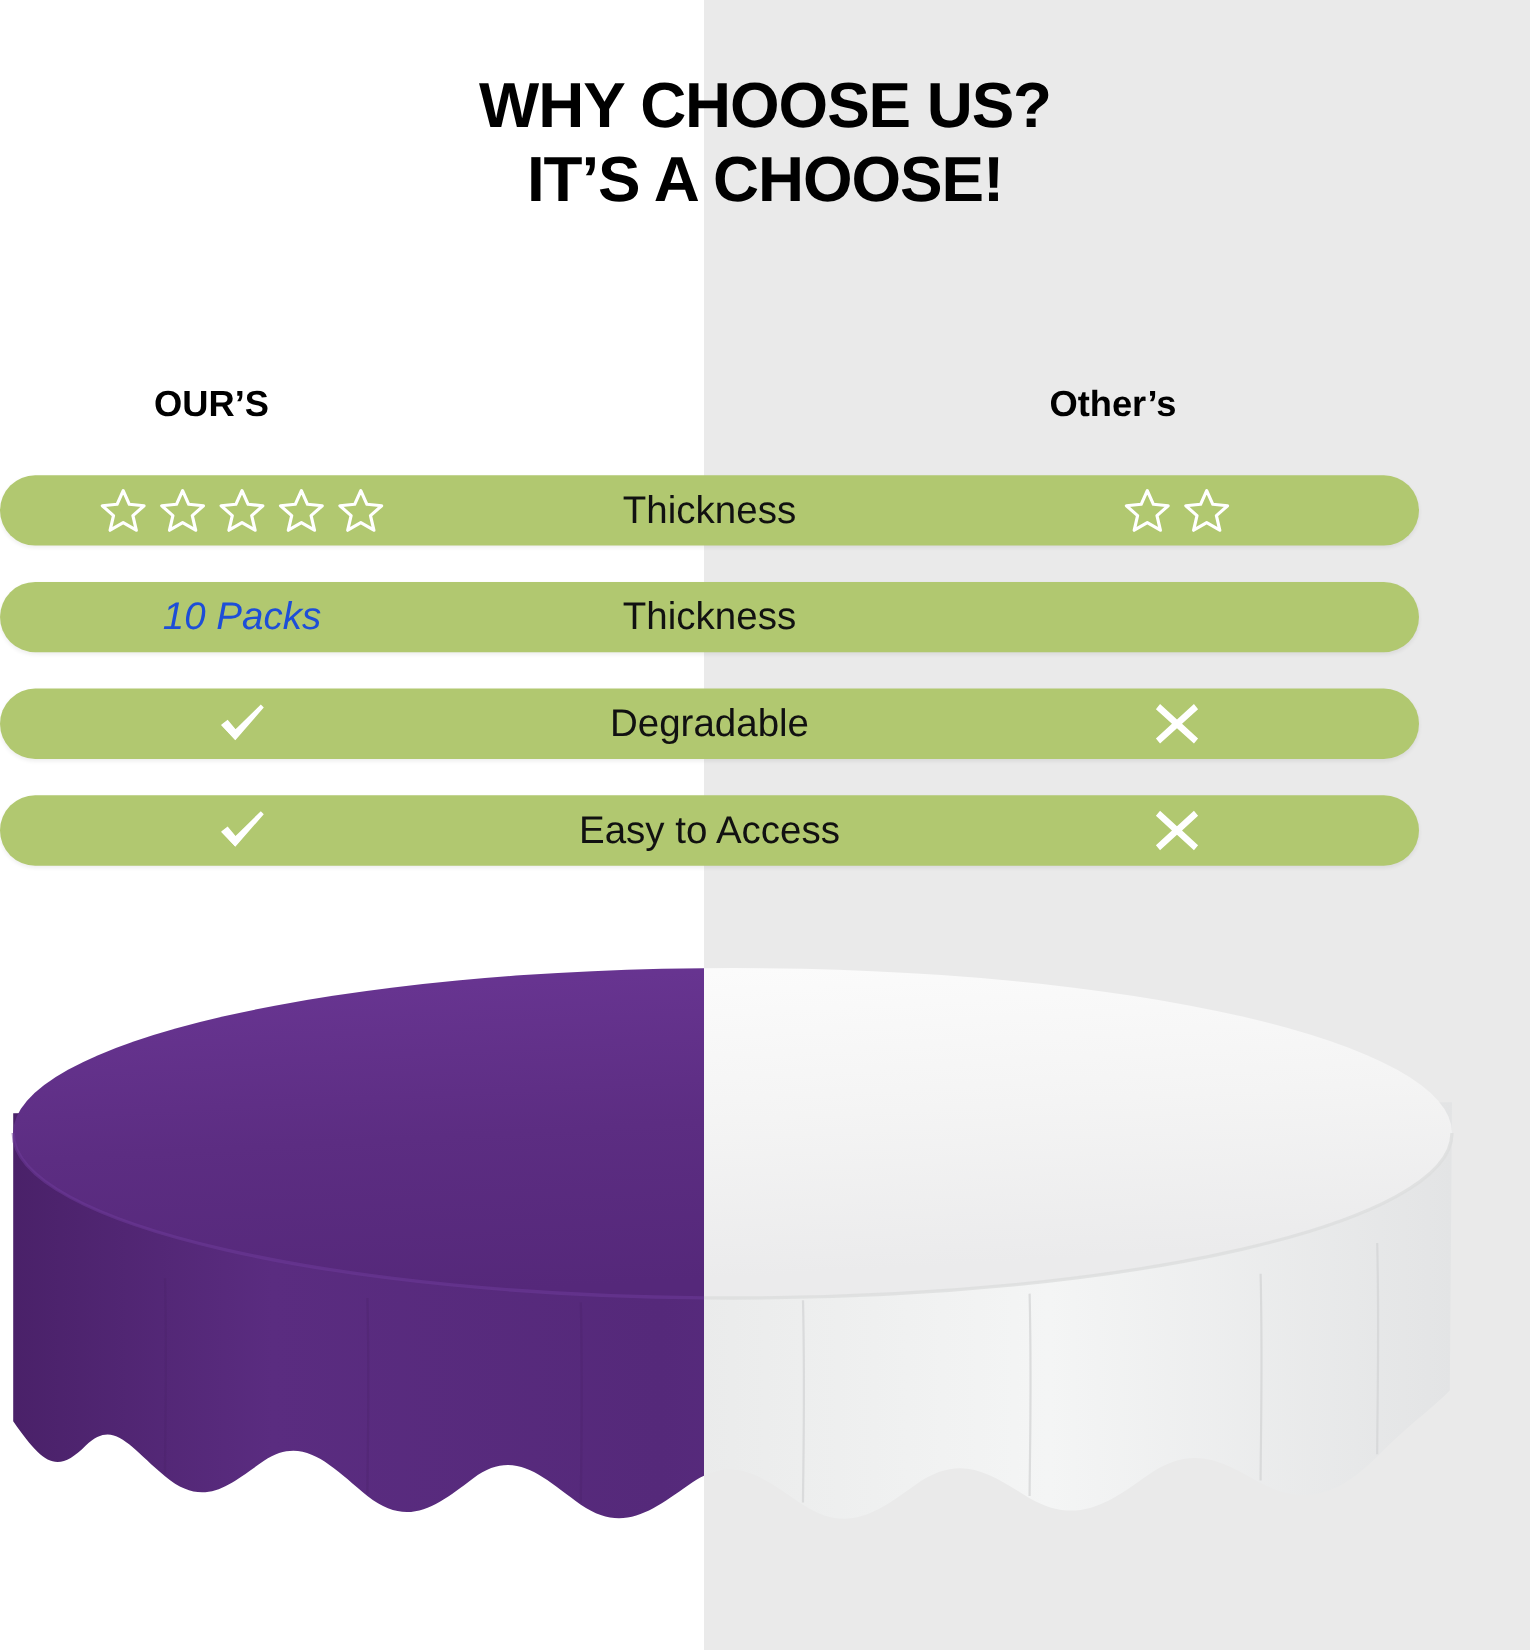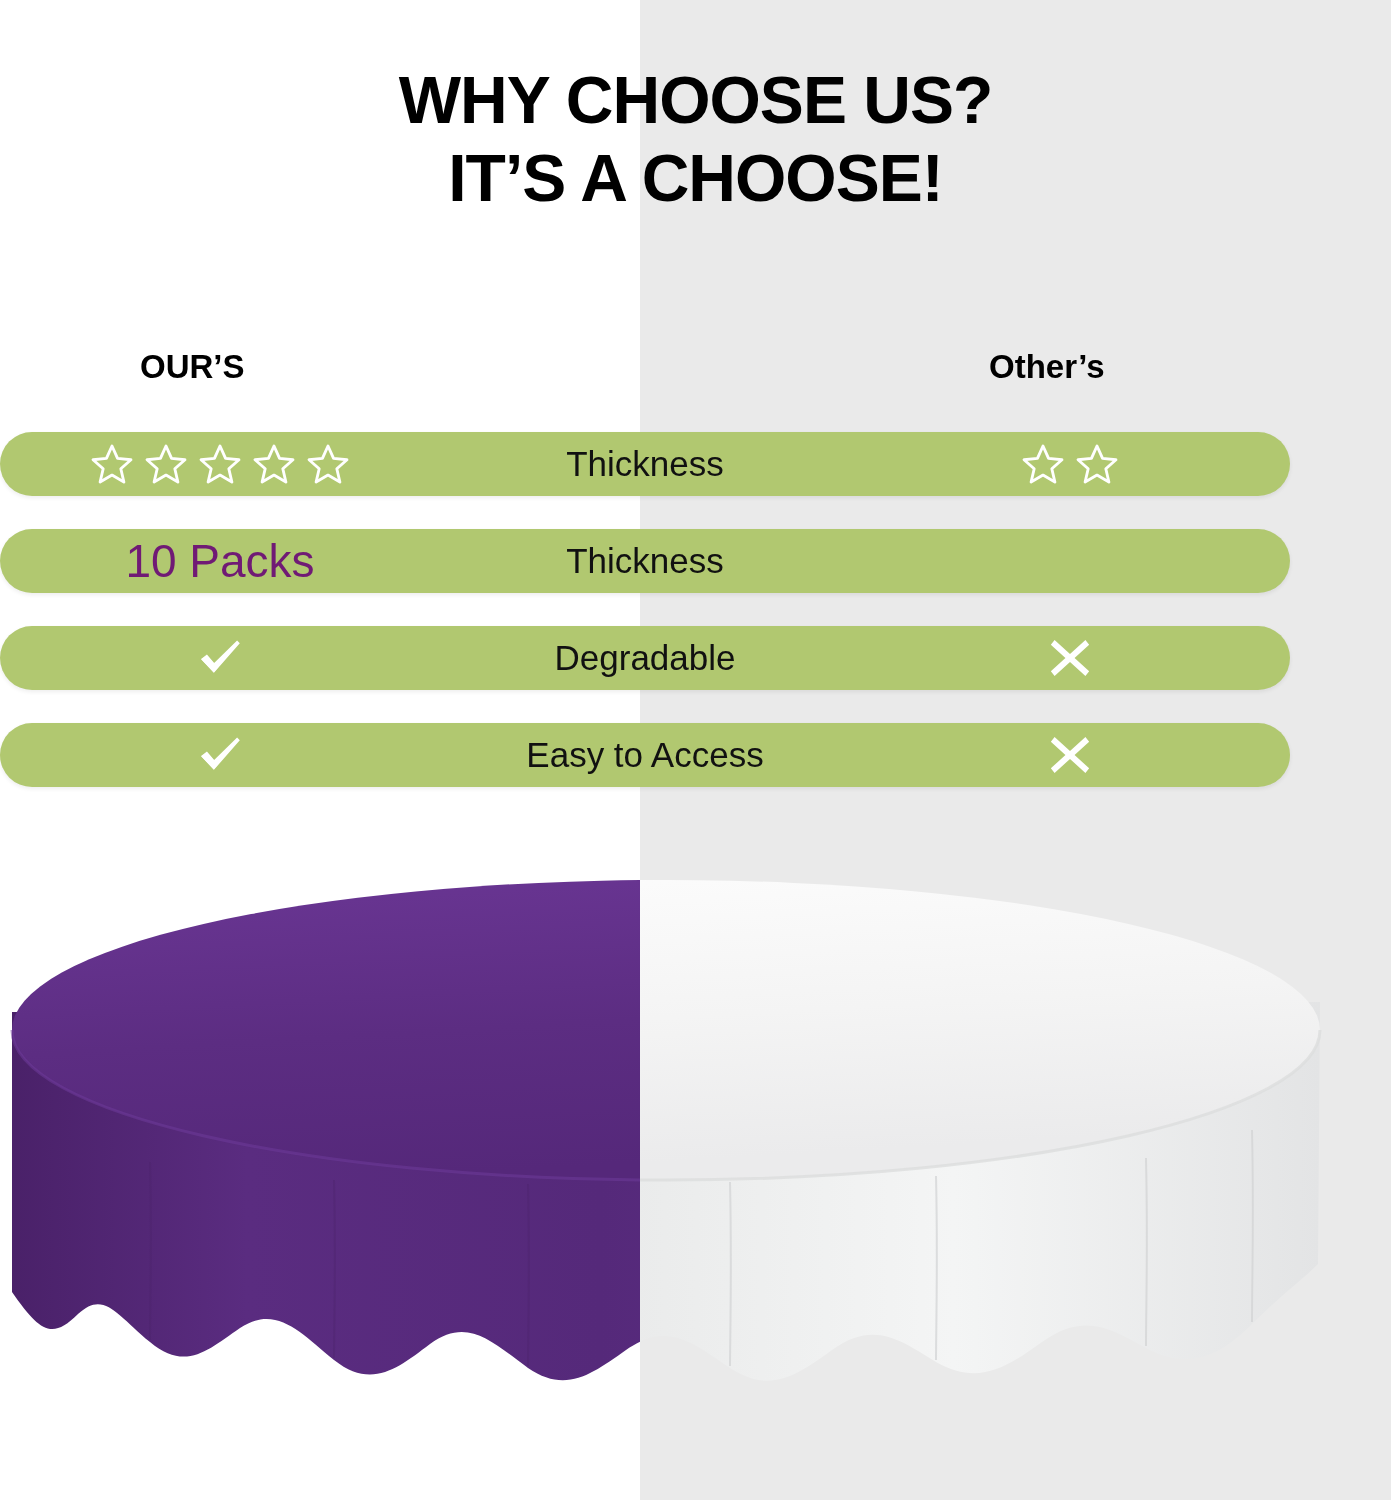--- a/index.html
+++ b/index.html
@@ -36,38 +36,38 @@
   .titles {
     position: absolute;
     left: 0; top: 62px;
     width: 1391px;
     text-align: center;
     z-index: 5;
   }
   .title-line {
     font-family: "Liberation Sans", sans-serif;
     font-weight: bold;
-    font-size: 66px;
+    font-size: 58px;
     line-height: 1.18;
     letter-spacing: -1px;
     color: #000000;
     white-space: nowrap;
   }
 
   
   .col-header {
     position: absolute;
     top: 348px;
     font-weight: bold;
     font-size: 33px;
     color: #000000;
     z-index: 5;
   }
   .col-header.ours { left: 140px; }
-  .col-header.others { left: 989px; }
+  .col-header.others { left: 954px; }
 
   
   .rows {
     position: absolute;
     left: 0; top: 432px;
     width: 1131px;
     z-index: 6;
   }
   .row {
     position: relative;
@@ -84,23 +84,24 @@
     height: 64px;
     display: flex;
     align-items: center;
     justify-content: center;
   }
   .cell-ours   { left: 0px;   width: 440px; }
   .cell-label  { left: 440px; width: 410px; }
   .cell-others { left: 850px; width: 440px; }
 
   .cell-text {
-    font-size: 46px;
-    color: #701a75;
+    font-size: 35px;
+    color: #1d4ed8;
     white-space: nowrap;
+    font-style: italic;
   }
   .label-text {
     font-size: 35px;
     color: #111111;
     white-space: nowrap;
   }
 
   .stars {
     display: flex;
     align-items: center;

